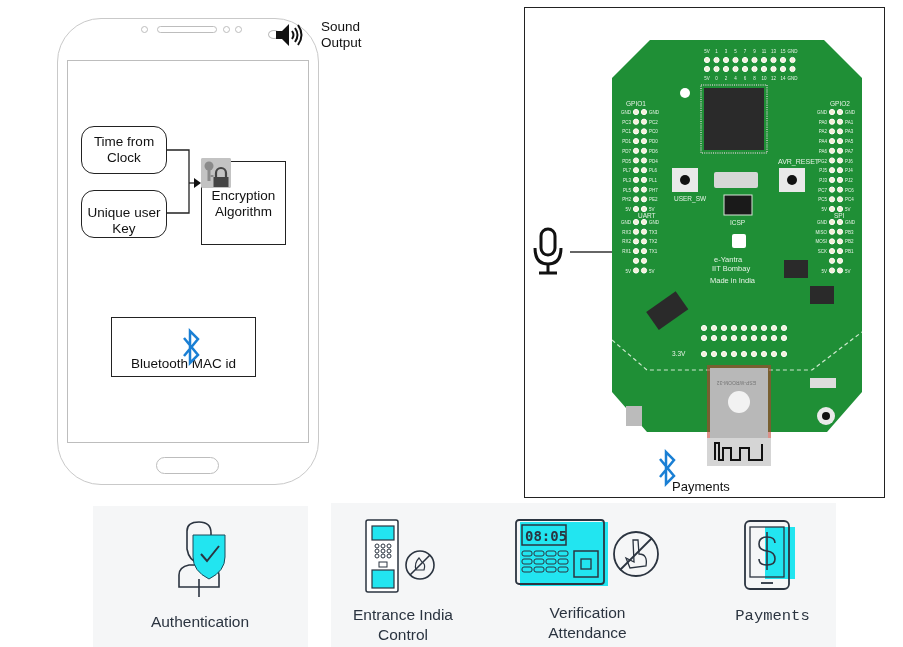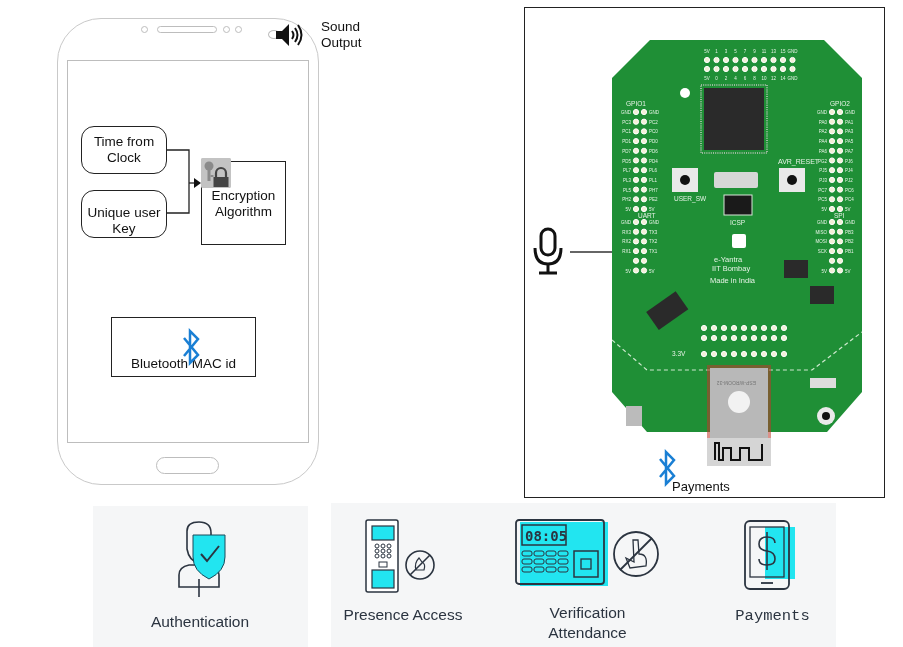--- a/index.html
+++ b/index.html
@@ -431,21 +431,22 @@
       <circle cx="19" cy="38" r="2"></circle>
       <circle cx="25" cy="38" r="2"></circle>
   </g>
   <rect x="15" y="44" width="8" height="5" stroke="#2b3440" stroke-width="1" fill="none"></rect>
   <rect x="8" y="52" width="22" height="18" fill="#22e5f0" stroke="#2b3440" stroke-width="1.2"></rect>
   <circle cx="56" cy="47" r="14" stroke="#2b3440" stroke-width="1.6" fill="none"></circle>
   <line x1="46" y1="57" x2="66" y2="37" stroke="#2b3440" stroke-width="1.6"></line>
   <path d="M52,52 Q50,45 55,40 L58,44 Q62,46 60,52 Z" stroke="#2b3440" stroke-width="1.2" fill="none"></path>
 </svg>
 <div class="feature-label" style="left:333px;top:605px;width:140px;">
-  <div>Presence Access</div>
+  <div>Entrance India</div>
+  <div>Control</div>
 </div>
 
 <svg class="feat-icon" style="left:514px;top:518px;width:150px;height:72px;" viewBox="0 0 150 72">
   <rect x="6" y="4" width="88" height="64" fill="#22e5f0"></rect>
   <rect x="2" y="2" width="88" height="64" rx="3" stroke="#2b3440" stroke-width="1.8" fill="none"></rect>
   <rect x="8" y="7" width="44" height="20" stroke="#2b3440" stroke-width="1.5" fill="none"></rect>
   <text x="11" y="23" font-size="14" font-weight="bold" fill="#2b3440" font-family="DejaVu Sans Mono, monospace">08:05</text>
   <g fill="none" stroke="#2b3440" stroke-width="1">
     <rect x="8" y="33" width="10" height="5" rx="2"></rect>
       <rect x="20" y="33" width="10" height="5" rx="2"></rect>

